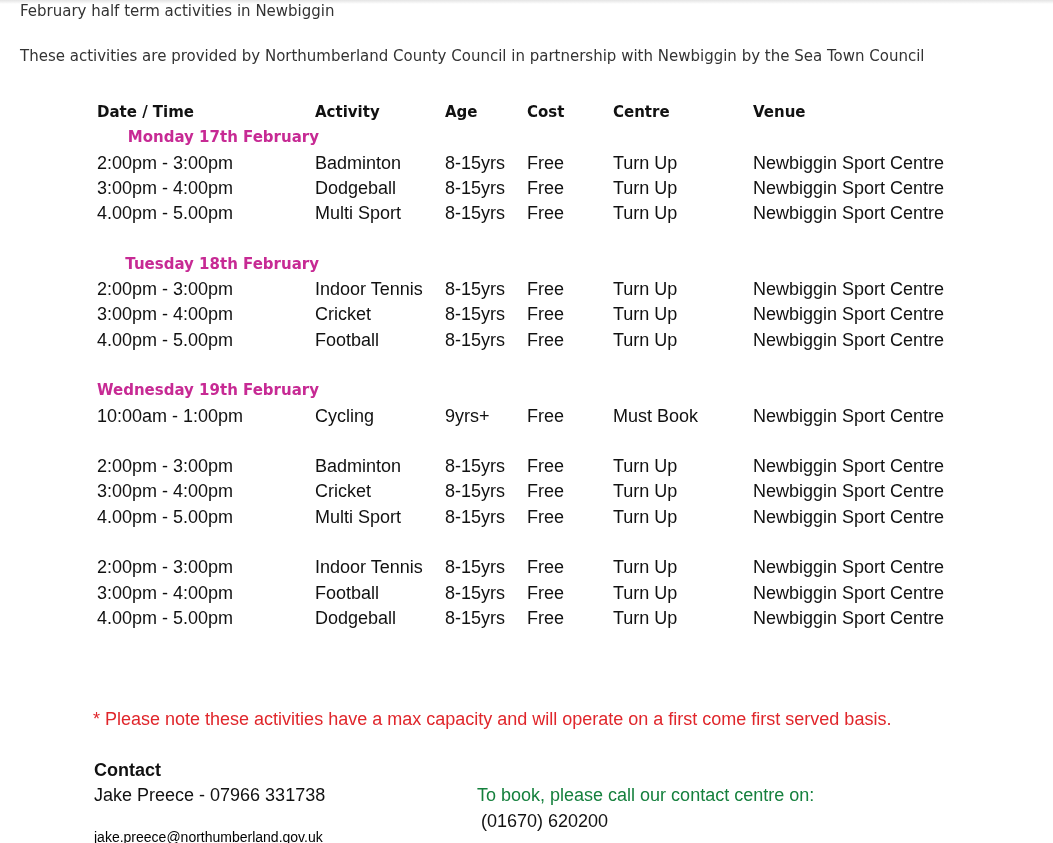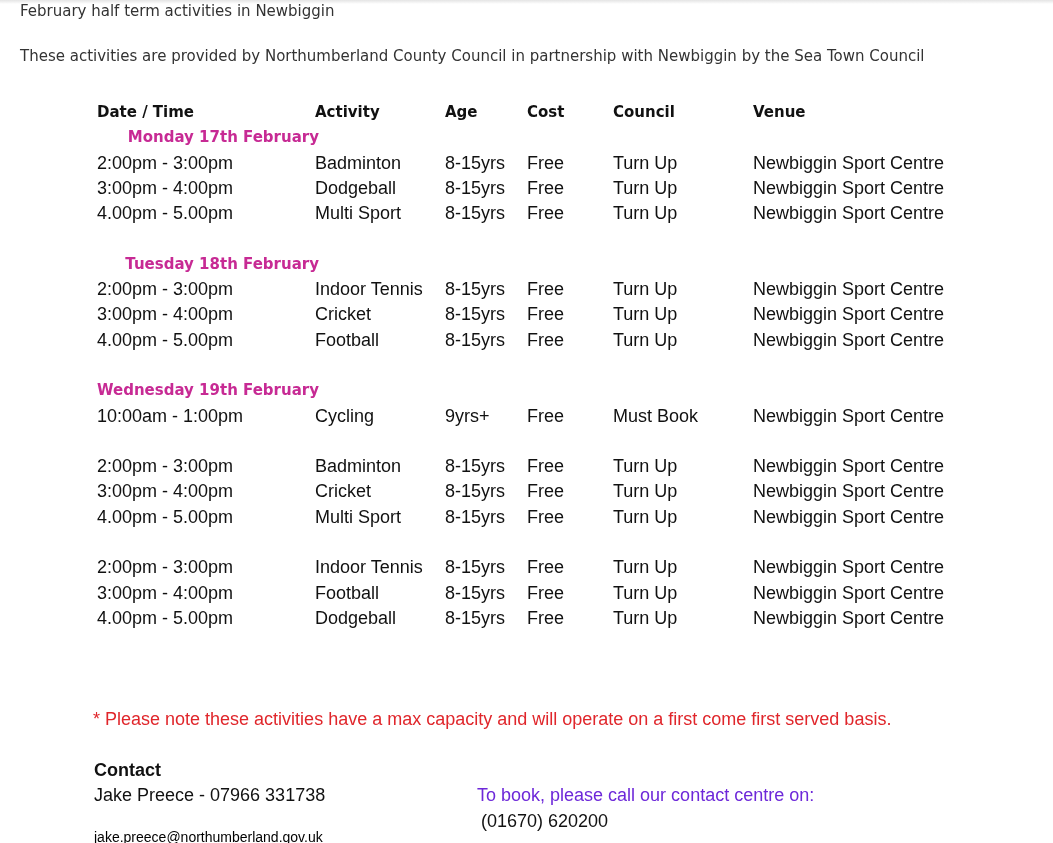--- a/index.html
+++ b/index.html
@@ -51,42 +51,42 @@
     position: absolute; left: 94px; top: 785px;
     font-family: "Liberation Sans", sans-serif; font-size: 18px; color: #111;
   }
   .contact-email {
     position: absolute; left: 94px; top: 829px;
     font-family: "Liberation Sans", sans-serif; font-size: 14px; color: #000000;
     text-decoration: underline;
   }
   .book-line {
     position: absolute; left: 477px; top: 785px;
-    font-family: "Liberation Sans", sans-serif; font-size: 18px; color: #6d28d9;
+    font-family: "Liberation Sans", sans-serif; font-size: 18px; color: #15803d;
   }
   .book-phone {
     position: absolute; left: 481px; top: 811px;
     font-family: "Liberation Sans", sans-serif; font-size: 18px; color: #111;
   }
 </style>
 </head>
 <body>
 
 <div class="topshade"></div>
 
 <div class="page-title">February half term activities in Newbiggin</div>
 <div class="intro">These activities are provided by Northumberland County Council in partnership with Newbiggin by the Sea Town Council</div>
 
 <div class="sched">
   <div class="row hdr">
     <span class="c-time">Date / Time</span>
     <span class="c-act">Activity</span>
     <span class="c-age">Age</span>
     <span class="c-cost">Cost</span>
-    <span class="c-book">Council</span>
+    <span class="c-book">Centre</span>
     <span class="c-venue">Venue</span>
   </div>
 
   <div class="day">Monday 17th February</div>
   <div class="row">
     <span class="c-time">2:00pm - 3:00pm</span>
     <span class="c-act">Badminton</span>
     <span class="c-age">8-15yrs</span>
     <span class="c-cost">Free</span>
     <span class="c-book">Turn Up</span>

